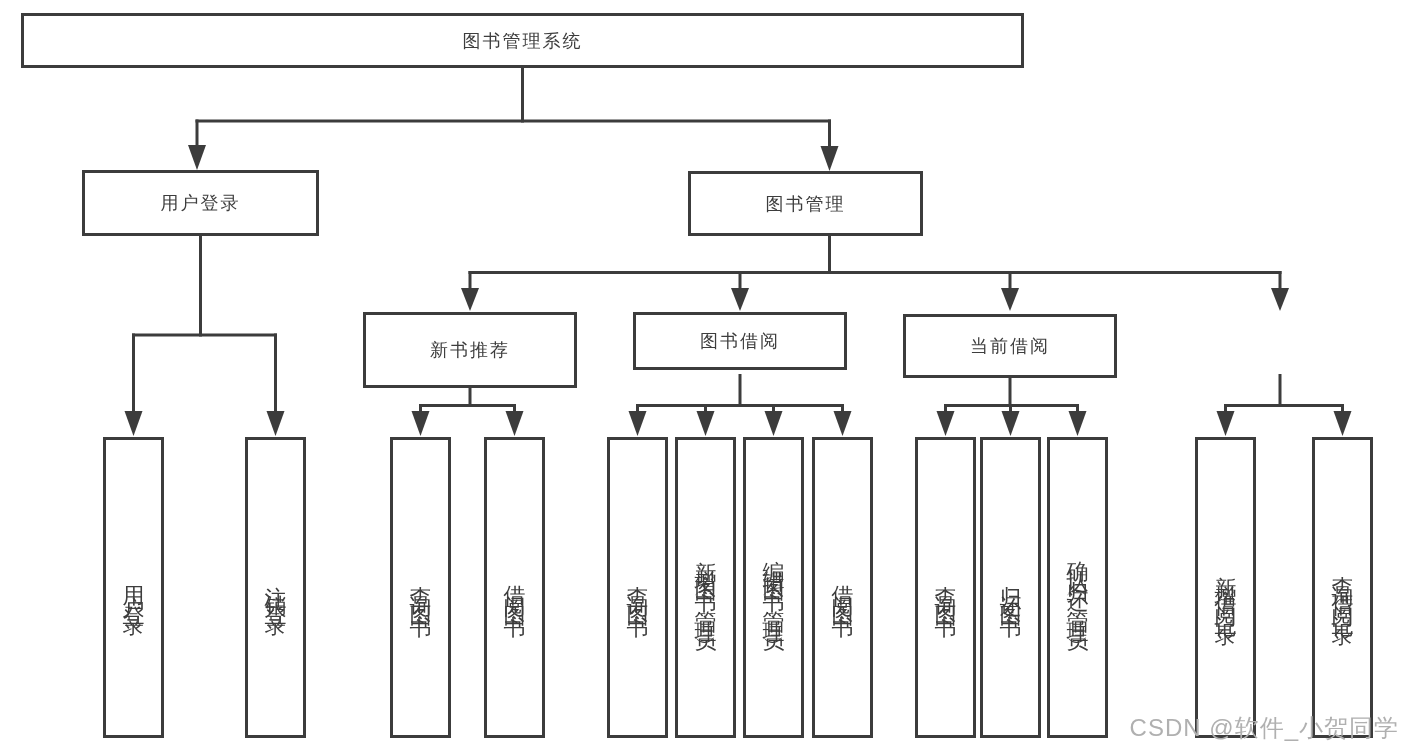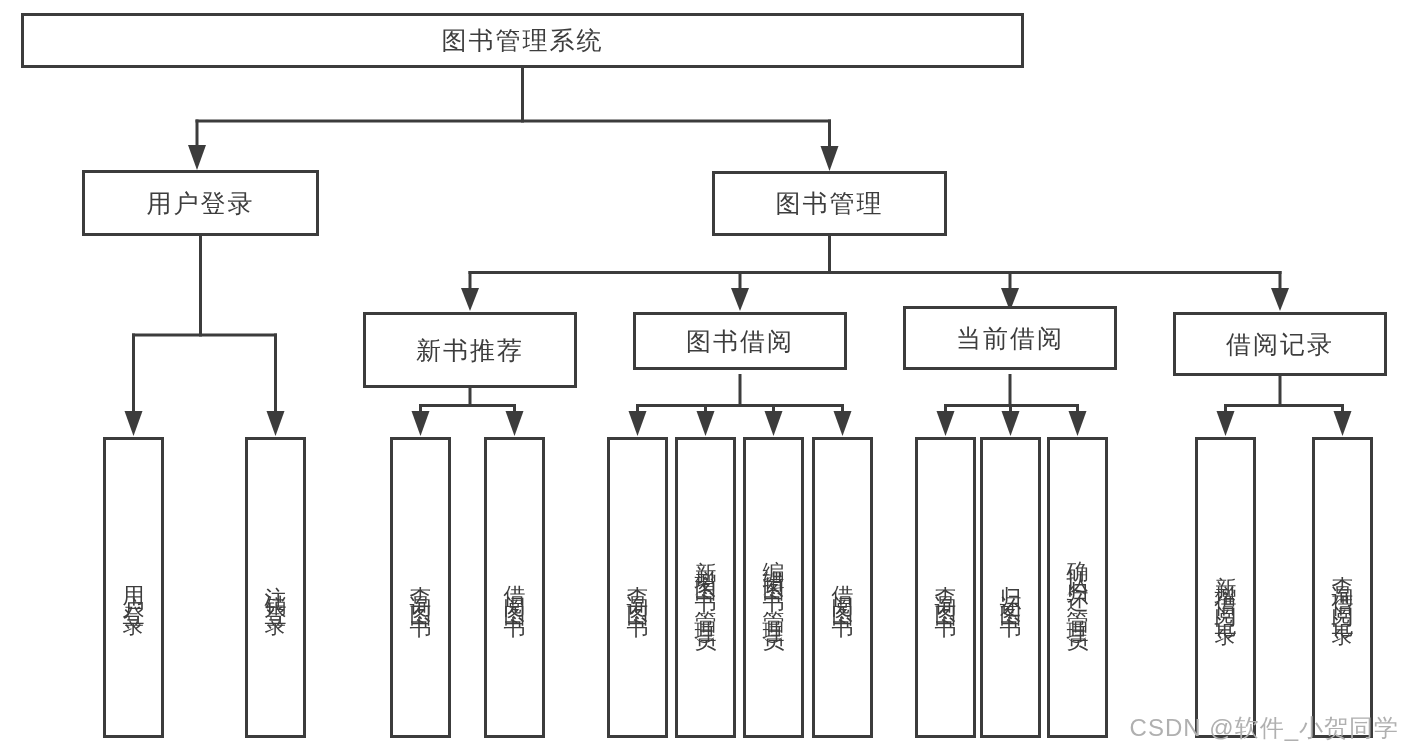--- a/index.html
+++ b/index.html
@@ -14,21 +14,21 @@
   .box{
     position:absolute;
     box-sizing:border-box;
     background:#ffffff;
     border:3px solid #3c3c3c;
     display:flex;
     align-items:center;
     justify-content:center;
     color:#3d3d3d;
   }
-  .hbox{font-size:25px;letter-spacing:2px;white-space:nowrap;}
+  .hbox{font-size:18px;letter-spacing:2px;white-space:nowrap;}
   .vbox{
     writing-mode:vertical-rl;
     text-orientation:mixed;
     font-size:22px;
     letter-spacing:10px;
     line-height:1;
   }
   .lbl{display:block;}
   .watermark{
     position:absolute;
@@ -108,35 +108,32 @@
     <polygon fill="#3c3c3c" stroke="none" points="1333.5,411 1351.5,411 1342.5,436"></polygon>
   </svg>
 
   <div class="box hbox" style="left:21px;top:13px;width:1003px;height:55px;">
     <span class="lbl">图书管理系统</span>
   </div>
 
   <div class="box hbox" style="left:82px;top:170px;width:237px;height:66px;">
     <span class="lbl">用户登录</span>
   </div>
-  <div class="box hbox" style="left:712px;top:171px;width:235px;height:65px;">
+  <div class="box hbox" style="left:688px;top:171px;width:235px;height:65px;">
     <span class="lbl">图书管理</span>
   </div>
 
   <div class="box hbox" style="left:363px;top:312px;width:214px;height:76px;">
     <span class="lbl">新书推荐</span>
   </div>
   <div class="box hbox" style="left:633px;top:312px;width:214px;height:58px;justify-content:center;">
     <span class="lbl">图书借阅</span>
   </div>
-  <div class="box hbox" style="left:903px;top:306px;width:214px;height:64px;">
+  <div class="box hbox" style="left:903px;top:314px;width:214px;height:64px;">
     <span class="lbl">当前借阅</span>
-  </div>
-  <div class="box hbox" style="left:1173px;top:312px;width:214px;height:64px;">
-    <span class="lbl">借阅记录</span>
   </div>
 
   <div class="box vbox" style="left:103px;top:437px;width:61px;height:301px;">
     <span class="lbl">用户登录</span>
   </div>
   <div class="box vbox" style="left:245px;top:437px;width:61px;height:301px;">
     <span class="lbl">注销登录</span>
   </div>
 
   <div class="box vbox" style="left:390px;top:437px;width:61px;height:301px;">

